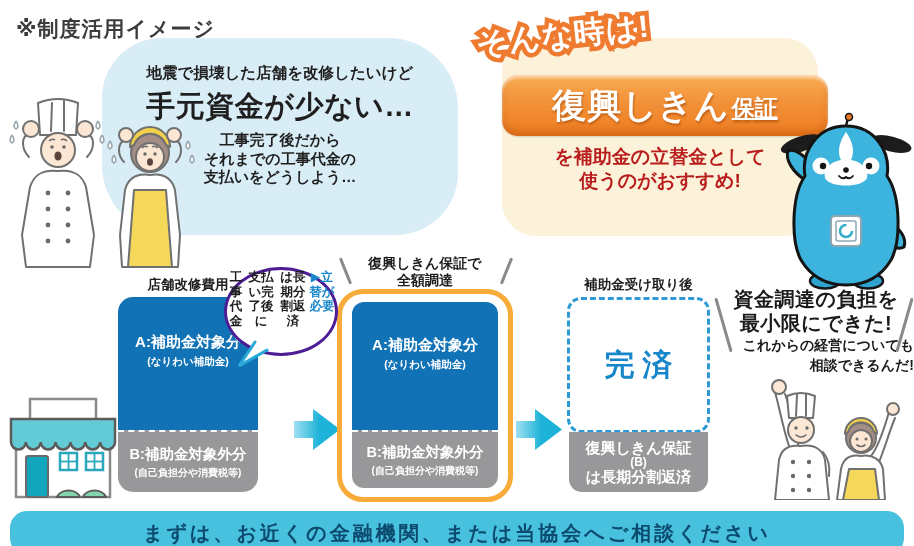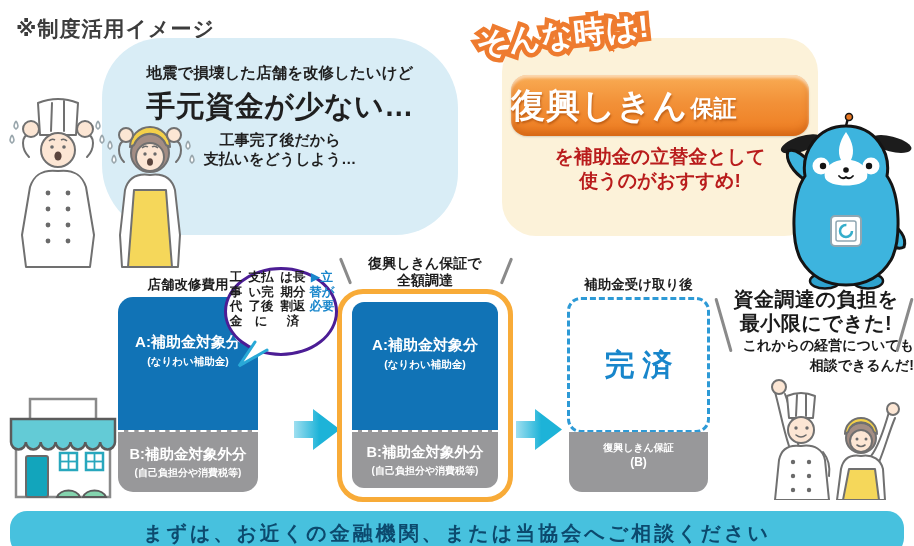--- a/index.html
+++ b/index.html
@@ -27,28 +27,28 @@
   .badge{left:476px;top:13px;width:200px;height:50px;transform:rotate(-6deg);z-index:9;}
   .badge span{position:absolute;left:0;top:0;font-size:31px;font-weight:bold;white-space:nowrap;letter-spacing:1px;}
   .badge-stroke{color:#ee7b2f;-webkit-text-stroke:9px #ee7b2f;}
   .badge-fill{color:#ffffff;}
 
   
   .solution-card{
     left:502px;top:38px;width:316px;height:198px;background:#fcf2d9;border-radius:34px;z-index:1;
   }
   .product-pill{
-    margin:37px auto 0;width:298px;height:61px;border-radius:16px;
+    margin:37px auto 0;width:326px;height:61px;border-radius:16px;
     background:linear-gradient(180deg,#f9ac54 0%,#f29138 45%,#ee7c20 100%);
-    display:flex;align-items:center;color:#ffffff;
+    display:flex;align-items:center;justify-content:center;color:#ffffff;
     box-shadow:inset 0 3px 3px rgba(255,255,255,.55), inset 0 -5px 7px rgba(170,65,0,.35), 0 1px 2px rgba(0,0,0,.15);
     text-shadow:1px 2px 2px rgba(150,60,0,.5);
   }
   .product-main{font-size:34px;font-weight:bold;letter-spacing:1px;}
-  .product-suffix{font-size:23px;font-weight:bold;margin-left:2px;margin-top:6px;}
+  .product-suffix{font-size:23px;font-weight:bold;margin-left:2px;margin-top:6px;text-decoration:underline;}
   .solution-desc{margin-top:9px;text-align:center;font-size:19px;font-weight:bold;line-height:23.5px;color:#b91c1c;}
 
   
   .mascot{left:779px;top:110px;width:135px;height:180px;z-index:5;}
 
   
   .flow-label{font-size:13.5px;font-weight:bold;color:#1d1d1d;text-align:center;line-height:15.5px;}
   .step1-label{left:118px;top:277px;width:140px;}
   .step2-label{left:337px;top:255px;width:176px;font-size:14px;line-height:16.5px;}
   .step3-label{left:567px;top:277px;width:143px;}
@@ -72,21 +72,21 @@
   .repaid-box{
     left:567px;top:297px;width:143px;height:136px;background:#ffffff;
     border:3px dashed #2d9ad6;border-radius:14px;box-sizing:border-box;
     display:flex;align-items:center;justify-content:center;
   }
   .repaid-text{color:#1886cb;font-size:30px;font-weight:bold;letter-spacing:8px;margin-left:8px;}
   .repaid-note{
     left:569px;top:432px;width:139px;height:60px;background:#98989a;border-radius:0 0 13px 13px;
     color:#ffffff;font-weight:bold;text-align:center;display:flex;flex-direction:column;justify-content:center;
   }
-  .repaid-note .n1,.repaid-note .n3{font-size:10px;line-height:15.5px;margin-top:31px;}
+  .repaid-note .n1,.repaid-note .n3{font-size:15px;line-height:15.5px;}
   .repaid-note .n2{font-size:12px;line-height:13px;}
 
   
   .callout{
     left:224px;top:267px;width:114px;height:89px;background:#ffffff;
     border:3px solid #4c1d95;border-radius:50%;z-index:6;box-sizing:border-box;
     display:flex;flex-direction:row;justify-content:center;text-align:center;
     font-size:12.5px;font-weight:bold;line-height:14.5px;color:#1d1d1d;
   }
   .callout-note{color:#1a87cc;font-size:12.5px;}
@@ -119,20 +119,21 @@
 </style>
 </head>
 <body>
 
 <div class="abs page-title">※制度活用イメージ</div>
 
 <div class="abs bubble">
   <div class="bubble-line1">地震で損壊した店舗を改修したいけど</div>
   <div class="bubble-big">手元資金が少ない…</div>
   <div class="bubble-small">工事完了後だから</div>
+  <div class="bubble-small">それまでの工事代金の</div>
   <div class="bubble-small">支払いをどうしよう…</div>
 </div>
 
 <svg class="illu" style="left:-2px;top:95px;" width="228" height="175" viewBox="0 0 228 175">
   <g stroke="#707070" stroke-width="2" fill="#ffffff" stroke-linejoin="round" stroke-linecap="round">
 
     <path d="M40,8 Q60,0 80,8 L78,40 L42,40 Z"></path>
     <line x1="54" y1="8" x2="53" y2="36"></line>
       <line x1="66" y1="6" x2="66" y2="36"></line>
     <circle cx="60" cy="55" r="17" fill="#fce6d4"></circle>

